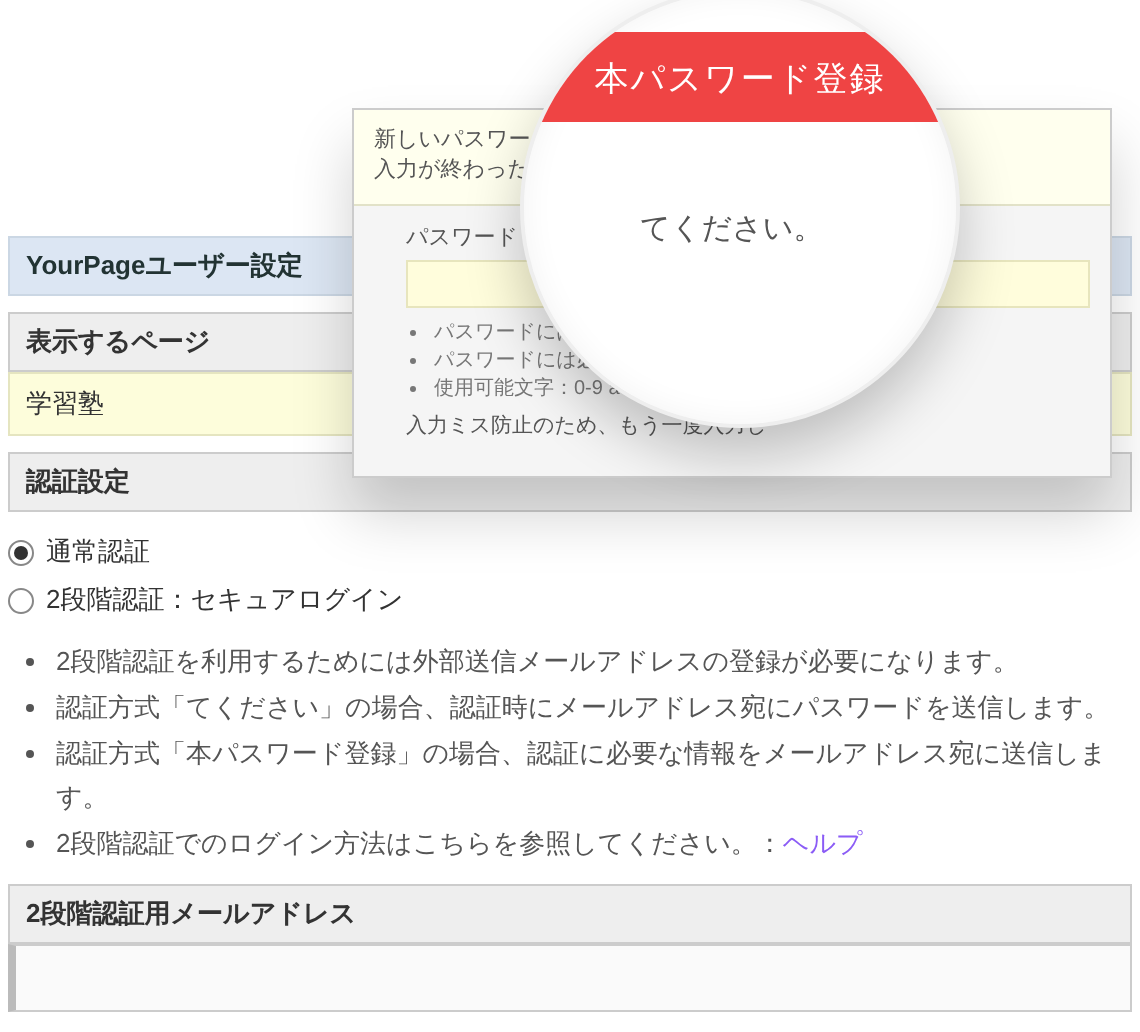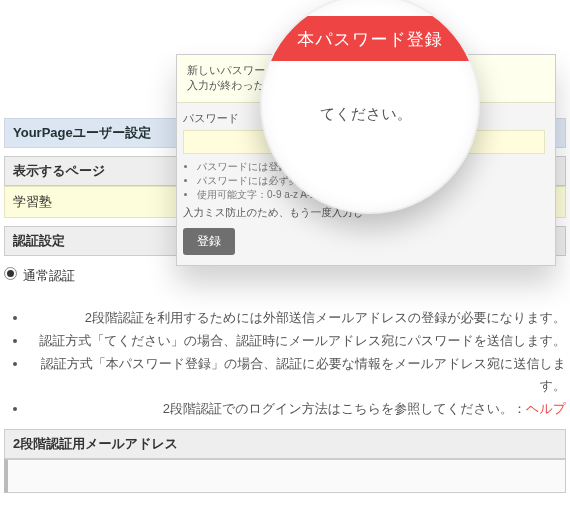--- a/index.html
+++ b/index.html
@@ -5,34 +5,34 @@
     * { box-sizing: border-box; margin: 0; padding: 0; }
     body { font-family: "Hiragino Kaku Gothic Pro", Meiryo, sans-serif; font-size: 13px; color: #333; background: #fff; width: 570px; height: 516px; position: relative; overflow: hidden; }
 
     .page-title-bar { background: #dce6f3; border: 1px solid #cbd7e4; padding: 5px 8px; margin: 118px 4px 8px 4px; font-weight: bold; color: #233; }
 
     .section-head { background: #eeeeee; border: 1px solid #ccc; padding: 5px 8px; margin: 8px 4px 0 4px; font-weight: bold; color: #333; }
 
     .input-row { background: #fdfddb; border: 1px solid #e5e5c0; margin: 0 4px; padding: 6px 8px; }
 
     .radio-group { margin: 8px 4px 0 4px; }
-    .radio-line { display: flex; padding: 3px 0; }
+    .radio-line { display: flex; align-items: center; padding: 3px 0; }
     .radio { width: 13px; height: 13px; border: 1px solid #888; border-radius: 50%; margin-right: 6px; display: inline-flex; align-items: center; justify-content: center; }
     .radio.checked::after { content:""; width:7px; height:7px; background:#333; border-radius:50%; display:block; }
 
-    ul.bullets { margin: 19px 4px 6px 28px; text-align: right; }
+    ul.bullets { margin: 8px 4px 6px 28px; }
     ul.bullets li { color:#555; line-height: 1.75; font-size: 13px; list-style: disc; }
-    a.link { color: #ef4444; text-decoration: none; }
+    a.link { color: #8b5cf6; text-decoration: none; }
 
     .blank-field { border:1px solid #ccc; border-left: 4px solid #bbb; background:#fafafa; height:34px; margin:0 4px; }
 
     
     .panel { position:absolute; left:176px; top:54px; width:380px; background:#f5f5f5; border:1px solid #ccc; box-shadow: 0 18px 28px rgba(0,0,0,.18); padding:0; z-index:2; }
     .panel-top { background:#ffffee; border-bottom:1px solid #e2e2c8; padding:8px 10px; font-size:11px; color:#555; line-height:1.4; }
-    .panel-body { padding: 8px 10px 10px 6px; }
+    .panel-body { padding: 8px 10px 10px 26px; }
     .panel-label { font-size:11px; color:#555; margin-bottom:4px; }
     .panel-field { background:#fffddc; border:1px solid #e7e5bd; height:24px; display:flex; align-items:center; padding-left:100px; color:#555; font-size:13px; }
     .panel-hints { margin:6px 0 4px 14px; }
     .panel-hints li { font-size:10px; color:#777; list-style: disc; line-height:1.4; }
     .panel-note { font-size:10.5px; color:#555; margin:4px 0 8px 0; }
     .reg-btn { background:#6f6f6f; color:#fff; border:none; border-radius:3px; padding:5px 14px; font-size:12px; cursor:pointer; }
 
     
     .lens { position:absolute; width:220px; height:220px; border-radius:50%; left:260px; top:-6px; background:#fff; border:2px solid #eee; box-shadow: 0 14px 28px rgba(0,0,0,.22), inset 0 0 16px rgba(0,0,0,.05); overflow:hidden; z-index:5; }
     .lens .lens-header { background:#ef4444; color:#fff; text-align:center; padding:12px 0 10px 0; font-size:17px; font-weight:500; letter-spacing:1px; margin-top:20px; }
@@ -44,20 +44,24 @@
 <div class="page-title-bar">YourPageユーザー設定</div>
 
 <div class="section-head">表示するページ</div>
 <div class="input-row">学習塾</div>
 
 <div class="section-head">認証設定</div>
 <div class="radio-group">
   <div class="radio-line">
     <span class="radio checked"></span>
     <span>通常認証</span>
+  </div>
+  <div class="radio-line">
+    <span class="radio"></span>
+    <span>2段階認証：セキュアログイン</span>
   </div>
 </div>
 <ul class="bullets">
   <li>2段階認証を利用するためには外部送信メールアドレスの登録が必要になります。</li>
   <li>認証方式「てください」の場合、認証時にメールアドレス宛にパスワードを送信します。</li>
   <li>認証方式「本パスワード登録」の場合、認証に必要な情報をメールアドレス宛に送信します。</li>
   <li>
     <span>2段階認証でのログイン方法はこちらを参照してください。：</span><a href="#" class="link">ヘルプ</a>
   </li>
 </ul>
@@ -72,20 +76,19 @@
   </div>
   <div class="panel-body">
     <div class="panel-label">パスワード</div>
     <div class="panel-field">てください。</div>
     <ul class="panel-hints">
       <li>パスワードには登録可能な文</li>
       <li>パスワードには必ず英字（小</li>
       <li>使用可能文字：0-9 a-z A-Z _</li>
     </ul>
     <div class="panel-note">入力ミス防止のため、もう一度入力し</div>
-    <button class="reg-btn">登録</button>
   </div>
 </div>
 
 <div class="lens">
   <div class="lens-header">本パスワード登録</div>
   <div class="lens-placeholder">てください。</div>
 </div>
 
 </body></html>

